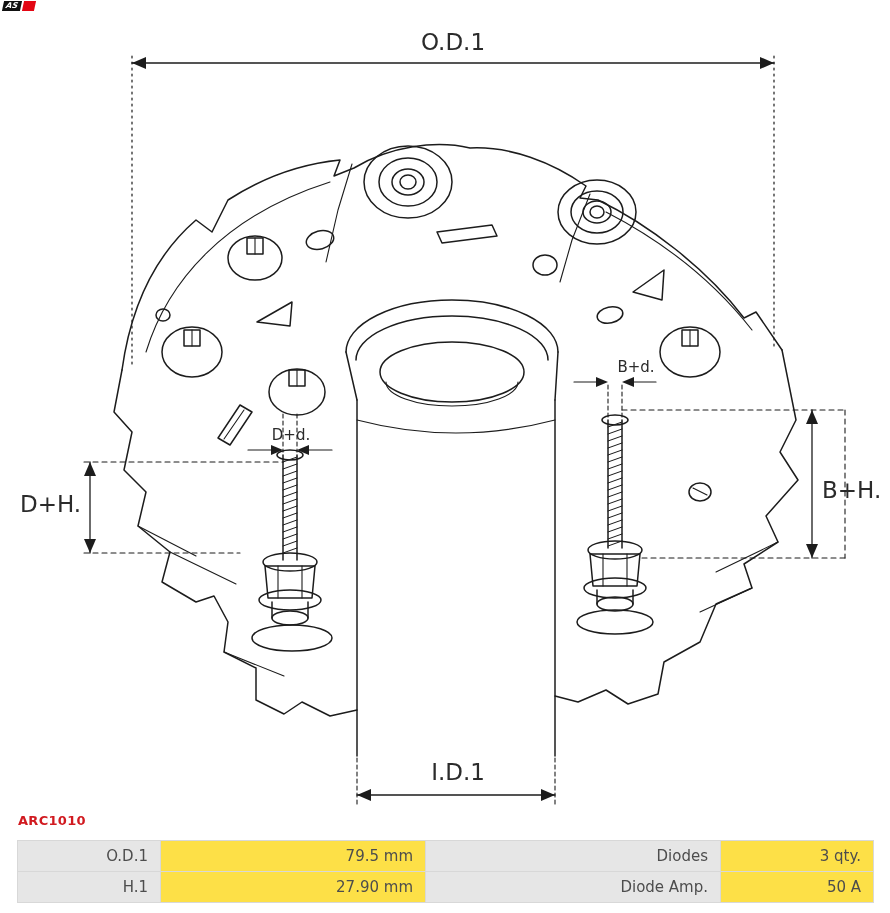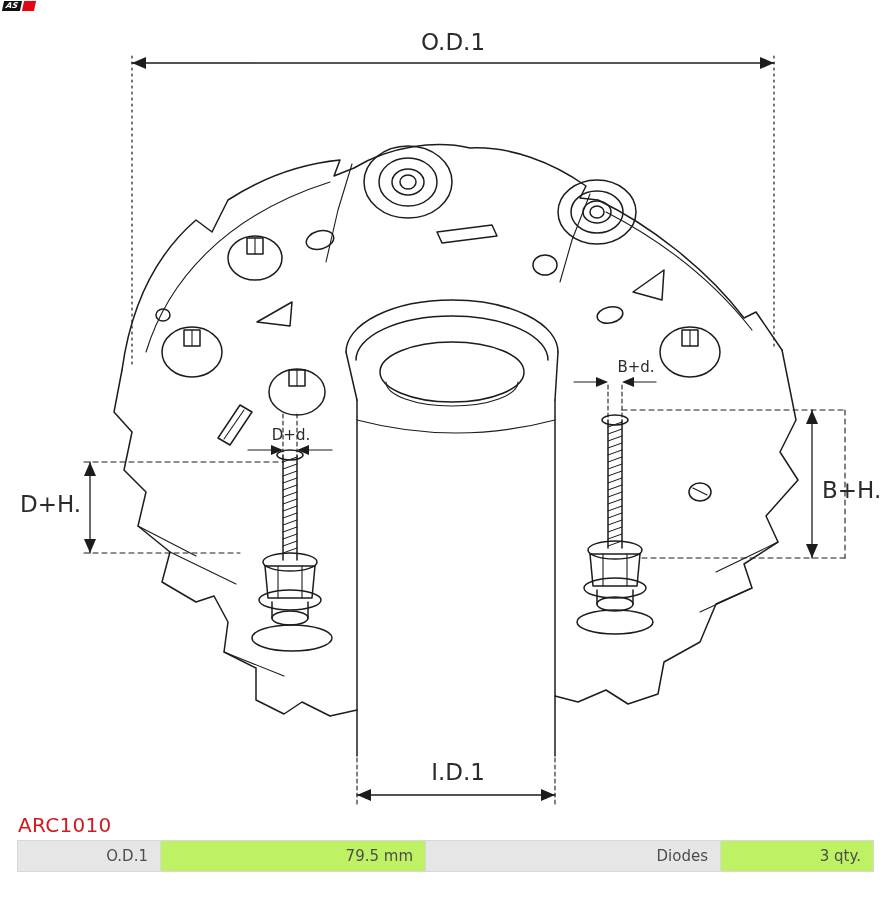--- a/index.html
+++ b/index.html
@@ -8,29 +8,29 @@
   
   .logo{position:absolute;top:1px;left:3px;display:flex;align-items:center;height:10px;}
   .logo .as{background:#111;color:#fff;font-weight:bold;font-style:italic;
             font-size:8px;line-height:10px;padding:0 3px;transform:skewX(-12deg);}
   .logo .red{width:12px;height:10px;background:#e30613;margin-left:2px;transform:skewX(-12deg);}
   
   svg text{fill:#2b2b2b;}
   .dimlabel{font-size:23px;}
   .dimlabel-sm{font-size:15px;}
   
-  .part-number{position:absolute;left:18px;top:813px;font-size:20px;font-weight:400;
+  .part-number{position:absolute;left:18px;top:813px;font-size:13px;font-weight:700;
                color:#d11a20;letter-spacing:.3px;}
   
   table.spec{position:absolute;left:17px;top:840px;width:856px;border-collapse:collapse;
              table-layout:fixed;font-size:15px;color:#4d4d4d;}
   table.spec td{border:1px solid #d8d8d8;height:30px;padding:0 12px 0 4px;text-align:right;
                 overflow:hidden;white-space:nowrap;}
   table.spec td.lbl{background:#e6e6e6;}
-  table.spec td.val{background:#bef264;}
+  table.spec td.val{background:#fde047;}
 </style>
 </head>
 <body>
 
 <div class="page">
 
   
   <div class="logo">
     <span class="as">AS</span>
     <span class="red"></span>
@@ -227,16 +227,22 @@
         <col style="width:295px">
         <col style="width:153px">
     </colgroup>
     <tbody>
         <tr>
       <td class="lbl">O.D.1</td>
       <td class="val">79.5 mm</td>
       <td class="lbl">Diodes</td>
       <td class="val">3 qty.</td>
     </tr>
+    <tr>
+      <td class="lbl">H.1</td>
+      <td class="val">27.90 mm</td>
+      <td class="lbl">Diode Amp.</td>
+      <td class="val">50 A</td>
+    </tr>
   </tbody>
     </table>
 
 </div>
 
 </body></html>

